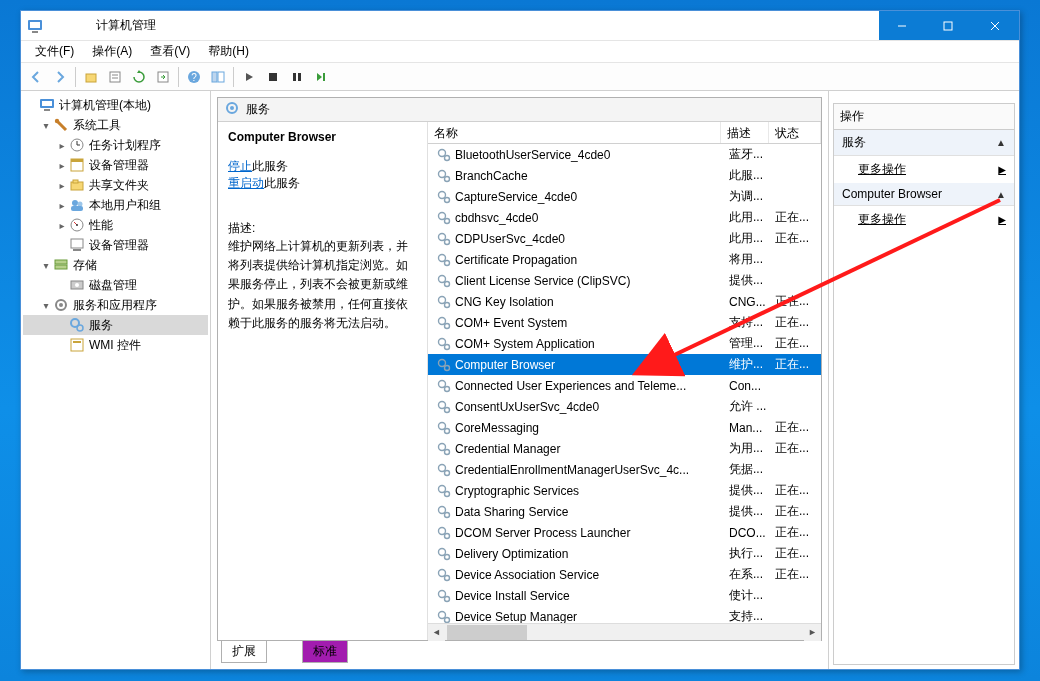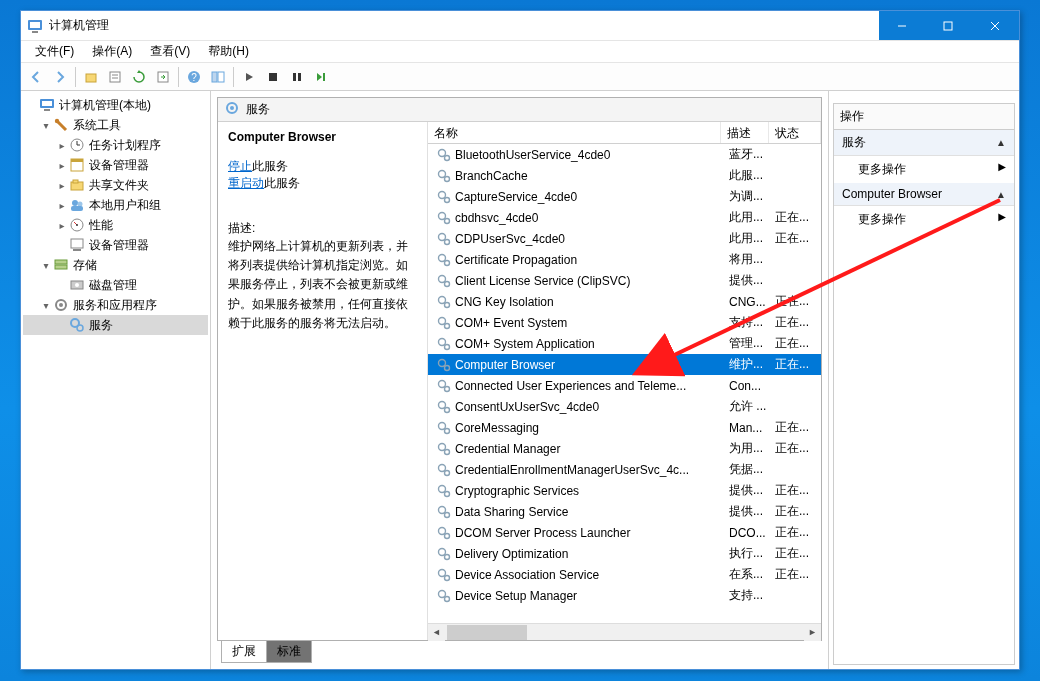--- a/index.html
+++ b/index.html
@@ -6,21 +6,21 @@
 html, body { height: 100%; overflow: hidden; }
 body { background: linear-gradient(180deg, #0a78d4 0%, #0e8fe8 60%, #0c84dc 100%); width: 1040px; height: 681px; position: relative; }
 
 
 .desktop-edge { position: absolute; left: 0; top: 0; width: 20px; height: 100%; }
 
 
 .window { position: absolute; left: 20px; top: 10px; width: 1000px; height: 660px; background: #fff; border: 1px solid #4a90d9; display: flex; flex-direction: column; box-shadow: 2px 2px 6px rgba(0,0,0,0.25); }
 
 
-.titlebar { height: 30px; background: #fff; display: flex; align-items: center; padding-left: 6px; border-bottom: 1px solid #e5e5e5; }
+.titlebar { height: 30px; background: #fff; display: flex; align-items: center; padding-left: 6px; border-bottom: 1px solid #e5e5e5; gap: 47px; }
 .titlebar .app-icon { width: 16px; height: 16px; margin-right: 6px; }
 .titlebar .title { font-size: 12px; color: #000; flex: 1; }
 .titlebar .win-btns { display: flex; height: 100%; }
 .titlebar .win-btn { width: 46px; height: 100%; display: flex; align-items: center; justify-content: center; color: #000; font-size: 10px; }
 .titlebar .win-btn.close { background: #0c7cd5; color: #fff; width: 48px; }
 .titlebar .win-btn.min, .titlebar .win-btn.max { background: #0c7cd5; color: #fff; }
 
 
 .titlebar .win-btn { background: #0c7cd5; color: #fff; }
 .titlebar .win-btn svg { stroke: #fff; }
@@ -71,31 +71,31 @@
 .col-stat-h { width: 52px; }
 .svc-scroll { flex: 1; overflow-y: scroll; overflow-x: auto; }
 .svc-row { display: flex; height: 21px; align-items: center; font-size: 12px; justify-content: space-between; }
 .svc-row .svc-icon { width: 16px; height: 16px; margin: 0 3px 0 8px; flex-shrink: 0; }
 .svc-row .col-name { flex: 1; white-space: nowrap; overflow: hidden; text-overflow: ellipsis; }
 .svc-row .col-desc { width: 46px; white-space: nowrap; overflow: hidden; }
 .svc-row .col-stat { width: 46px; white-space: nowrap; overflow: hidden; }
 .svc-row.sel { background: #0078d7; color: #fff; }
 
 
-.middle-tabs { height: 22px; display: flex; align-items: flex-end; padding-left: 4px; font-size: 12px; }
-.middle-tabs .tab { padding: 2px 10px; border: 1px solid #b0b0b0; border-top: none; background: #737373; margin-right: -1px; position: relative; top: 0; }
+.middle-tabs { height: 22px; display: flex; align-items: flex-end; padding-left: 4px; font-size: 12px; gap: 36px; }
+.middle-tabs .tab { padding: 2px 10px; border: 1px solid #b0b0b0; border-top: none; background: #a21caf; margin-right: -1px; position: relative; top: 0; }
 .middle-tabs .tab.active { background: #fff; }
 
 
 .right-pane { width: 190px; background: #fff; font-size: 12px; display: flex; flex-direction: column; padding: 4px; }
 .right-pane .pane-title { padding: 4px 6px; font-size: 12px; border: 1px solid #ccc; background: #fafafa; margin-top: 8px; }
 .right-inner { flex: 1; border: 1px solid #ccc; border-top: none; }
 .act-header { background: #eef3fa; padding: 4px 8px; display: flex; justify-content: space-between; align-items: center; border-bottom: 1px solid #e0e0e0; }
 .act-header .arrow-up { font-size: 10px; color: #333; }
-.act-item { padding: 5px 8px 5px 24px; display: flex; justify-content: space-between; align-items: flex-start; }
+.act-item { padding: 5px 8px 5px 24px; display: flex; justify-content: space-between; align-items: center; text-decoration: underline; }
 .act-item .arrow-r { font-size: 10px; }
 
 
 .red-arrow { position: absolute; pointer-events: none; }
 
 
 .h-scroll { height: 17px; background: #f0f0f0; border-top: 1px solid #ddd; display: flex; align-items: center; }
 .h-scroll .thumb { height: 15px; width: 80px; background: #cdcdcd; margin-left: 2px; }
 .h-scroll .arrow { width: 17px; height: 17px; background: #f0f0f0; display: flex; align-items: center; justify-content: center; font-size: 9px; color: #555; }
 
@@ -336,20 +336,30 @@
         </div>
         <div class="tree-node indent-2 selected">
           <span class="twisty"></span>
           <span class="node-icon">
             <svg width="16" height="16">
               <circle cx="6" cy="6" r="4" fill="none" stroke="#6aa7de" stroke-width="2"></circle>
               <circle cx="11" cy="11" r="3" fill="none" stroke="#6aa7de" stroke-width="1.5"></circle>
             </svg>
           </span>
           <span class="node-label">服务</span>
+        </div>
+        <div class="tree-node indent-2">
+          <span class="twisty"></span>
+          <span class="node-icon">
+            <svg width="16" height="16">
+              <rect x="2" y="2" width="12" height="12" fill="#fff" stroke="#c9a43a"></rect>
+              <rect x="4" y="4" width="8" height="2" fill="#c9a43a"></rect>
+            </svg>
+          </span>
+          <span class="node-label">WMI 控件</span>
         </div>
       </div>
 
     <div class="middle-pane">
       <div class="middle-inner">
         <div class="middle-header">
           <span><svg width="16" height="16">
                 <circle cx="8" cy="8" r="5" fill="none" stroke="#6aa7de" stroke-width="2"></circle>
                 <circle cx="8" cy="8" r="2" fill="#6aa7de"></circle>
               </svg></span>
@@ -605,20 +615,31 @@
                   <span class="col-desc">在系...</span>
                   <span class="col-stat">正在...</span>
                 </div>
                 <div class="svc-row">
                   <span class="svc-icon"><svg width="16" height="16">
                       <g fill="none" stroke="#8aa3b6" stroke-width="1.4">
                         <circle cx="6" cy="6" r="3.5"></circle>
                         <circle cx="11" cy="11" r="2.5"></circle>
                       </g>
                     </svg></span>
+                  <span class="col-name">Device Install Service</span>
+                  <span class="col-desc">使计...</span>
+                  <span class="col-stat"></span>
+                </div>
+                <div class="svc-row">
+                  <span class="svc-icon"><svg width="16" height="16">
+                      <g fill="none" stroke="#8aa3b6" stroke-width="1.4">
+                        <circle cx="6" cy="6" r="3.5"></circle>
+                        <circle cx="11" cy="11" r="2.5"></circle>
+                      </g>
+                    </svg></span>
                   <span class="col-name">Device Setup Manager</span>
                   <span class="col-desc">支持...</span>
                   <span class="col-stat"></span>
                 </div>
               </div>
             <div class="h-scroll">
               <div class="arrow">◄</div>
               <div class="thumb"></div>
               <div style="flex:1"></div>
               <div class="arrow">►</div>

